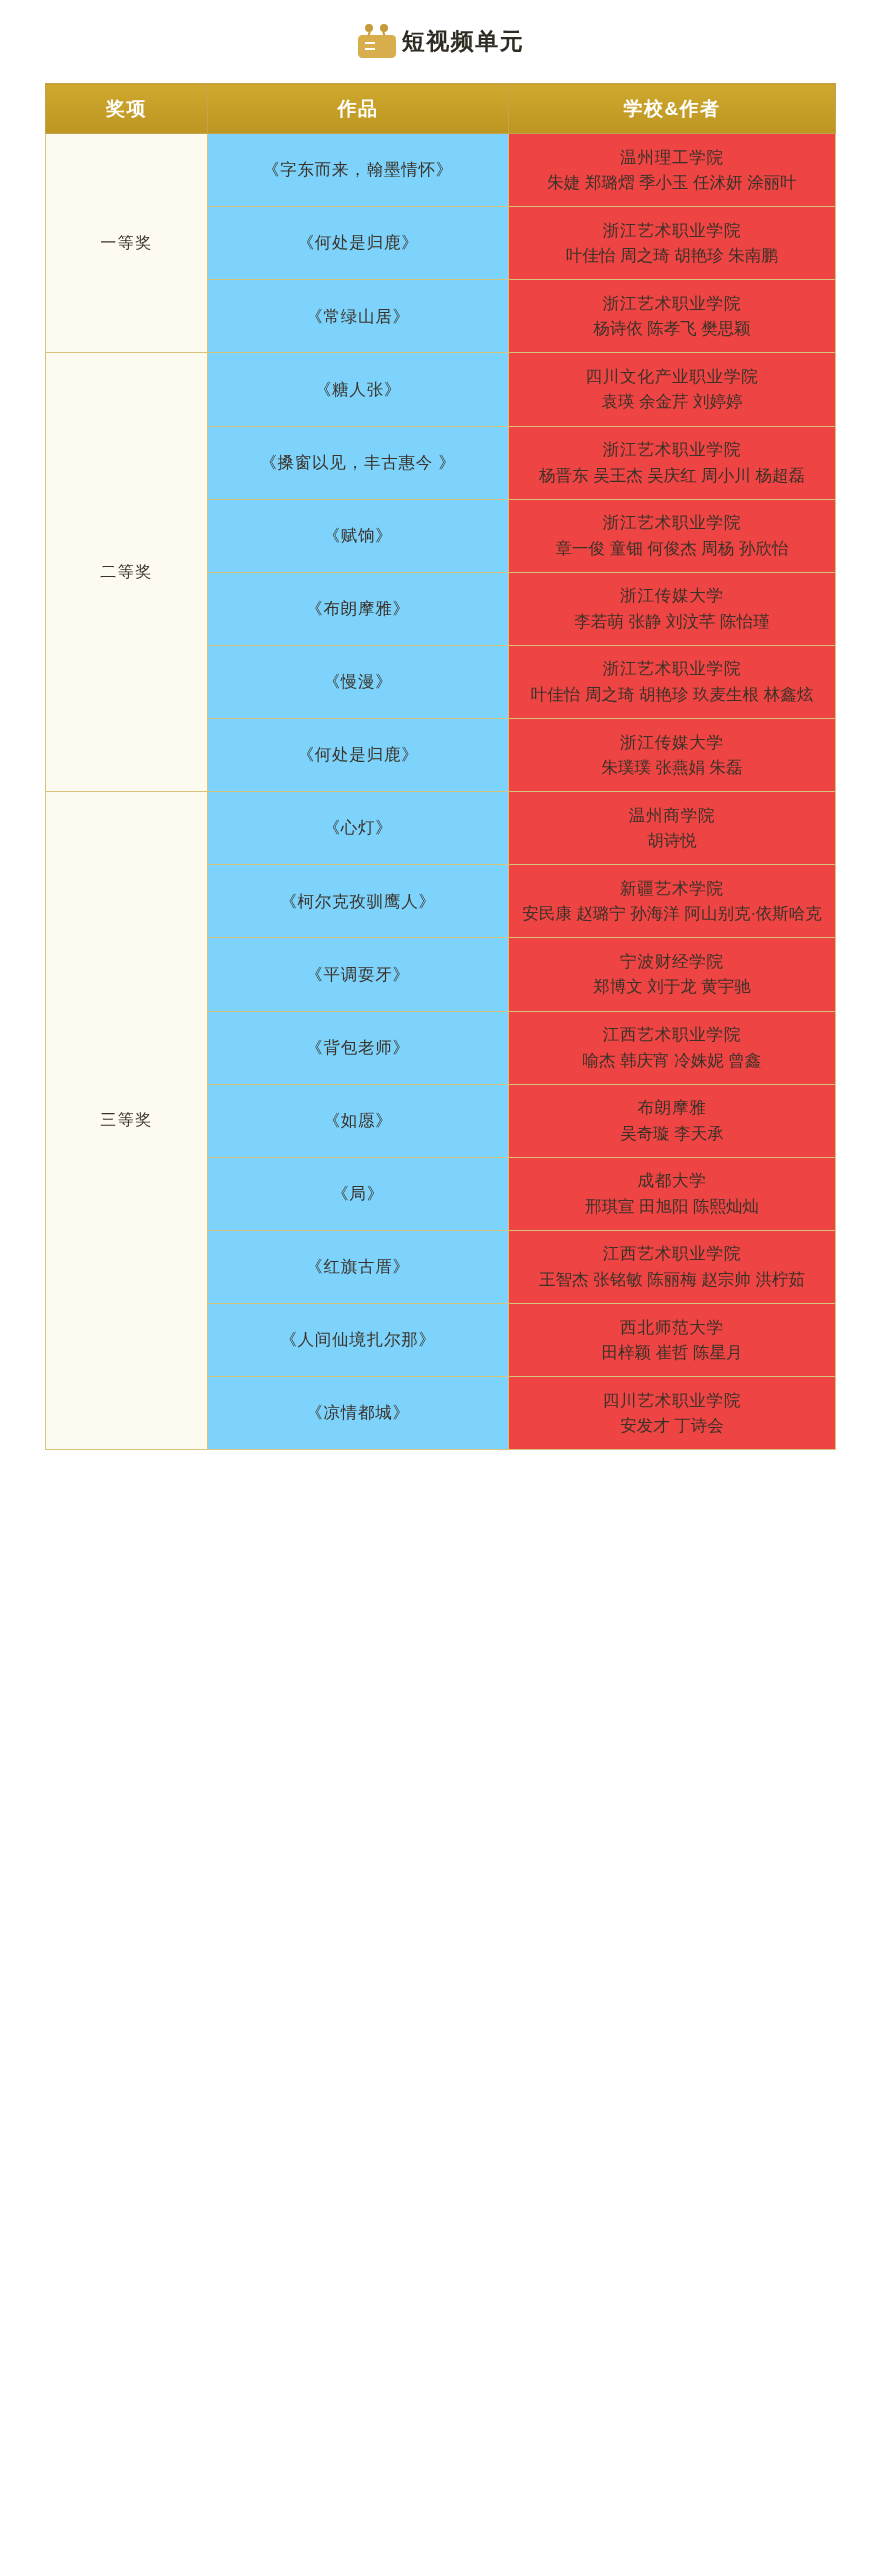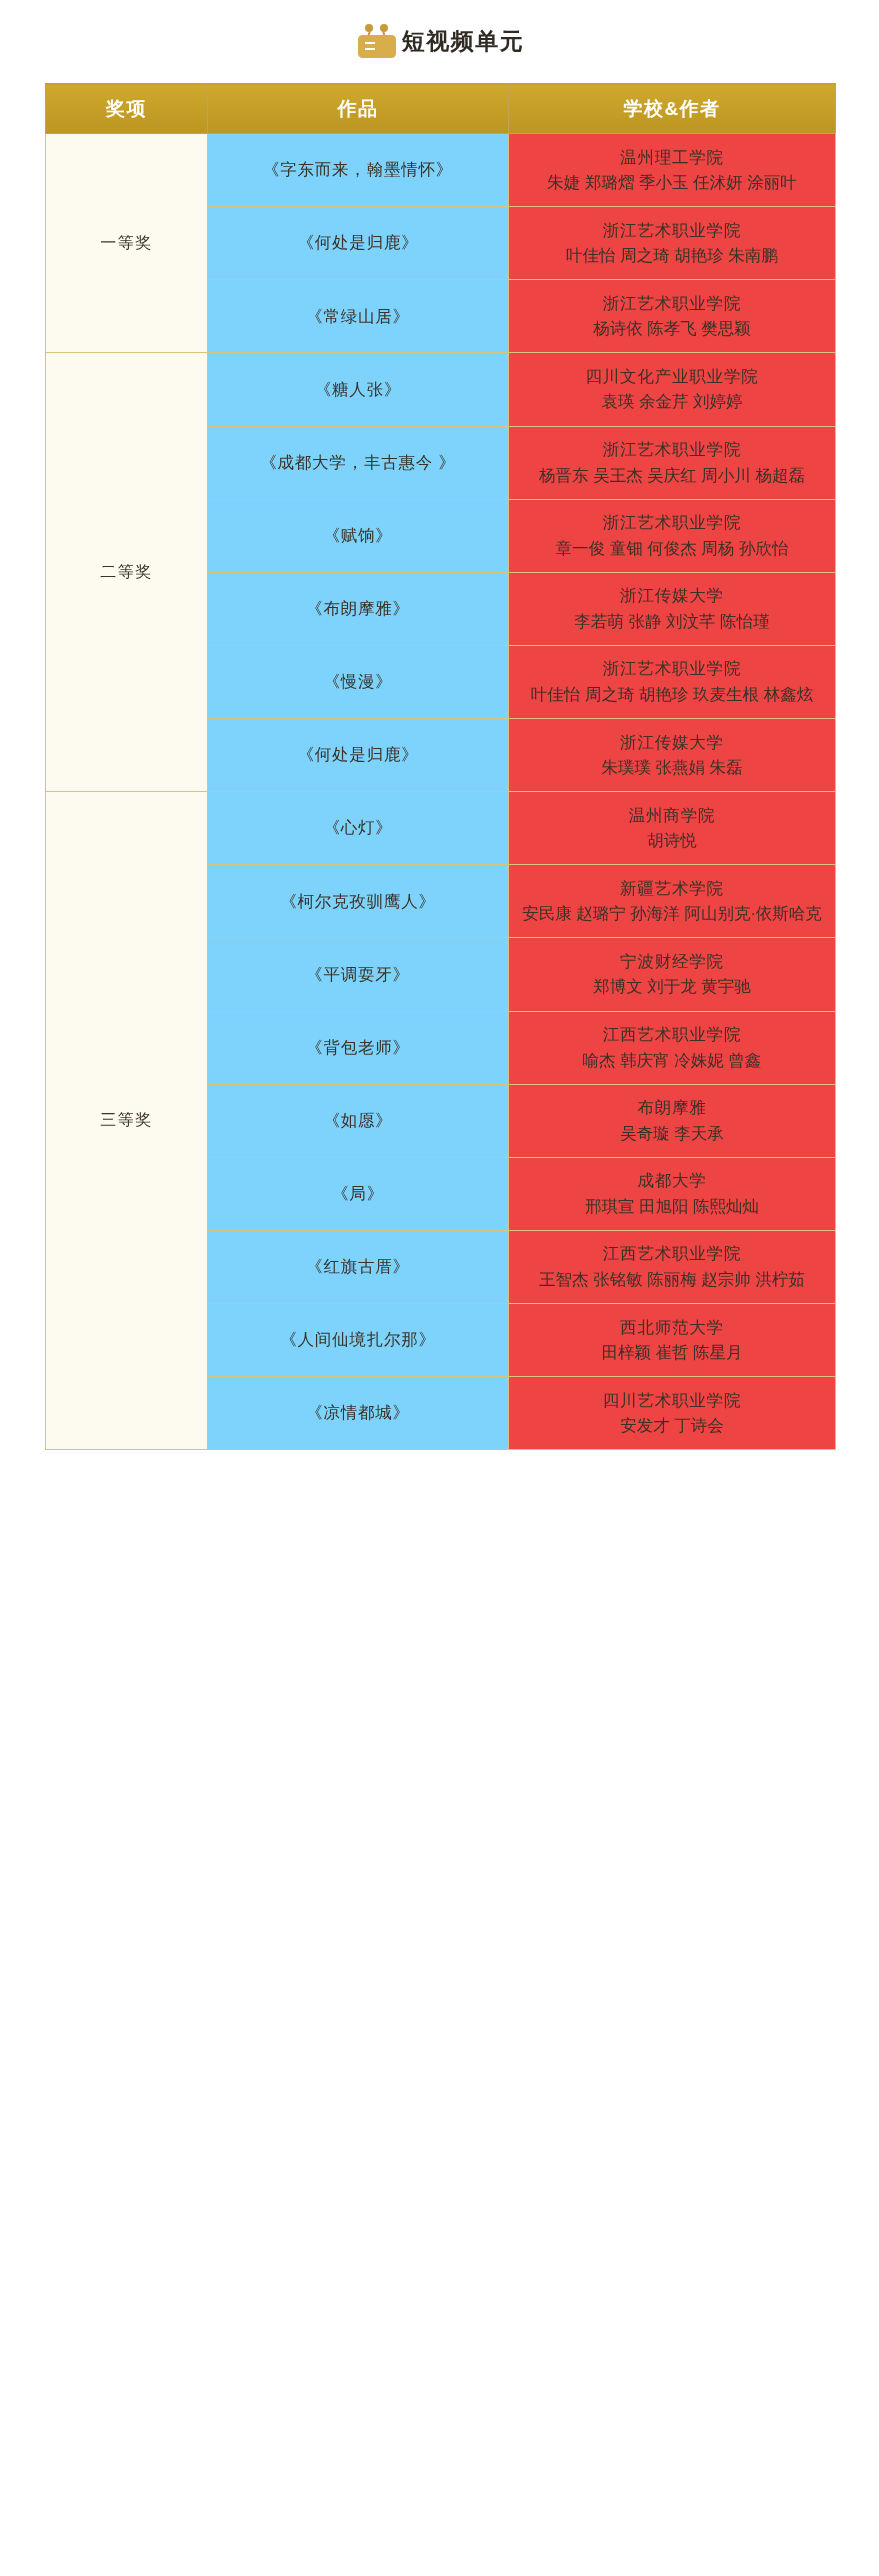--- a/index.html
+++ b/index.html
@@ -184,21 +184,21 @@
         </tr>
         <tr class="tier-start">
           <td class="prize" rowspan="6">二等奖</td>
           <td class="work">《糖人张》</td>
           <td class="school">
             <span class="school-line org">四川文化产业职业学院</span>
             <span class="school-line">袁瑛 余金芹 刘婷婷</span>
           </td>
         </tr>
         <tr>
-          <td class="work">《成都大学，丰古惠今 》</td>
+          <td class="work">《搡窗以见，丰古惠今 》</td>
           <td class="school">
             <span class="school-line org">浙江艺术职业学院</span>
             <span class="school-line">杨晋东 吴王杰 吴庆红 周小川 杨超磊</span>
           </td>
         </tr>
         <tr>
           <td class="work">《赋饷》</td>
           <td class="school">
             <span class="school-line org">浙江艺术职业学院</span>
             <span class="school-line">章一俊 童钿 何俊杰 周杨 孙欣怡</span>

